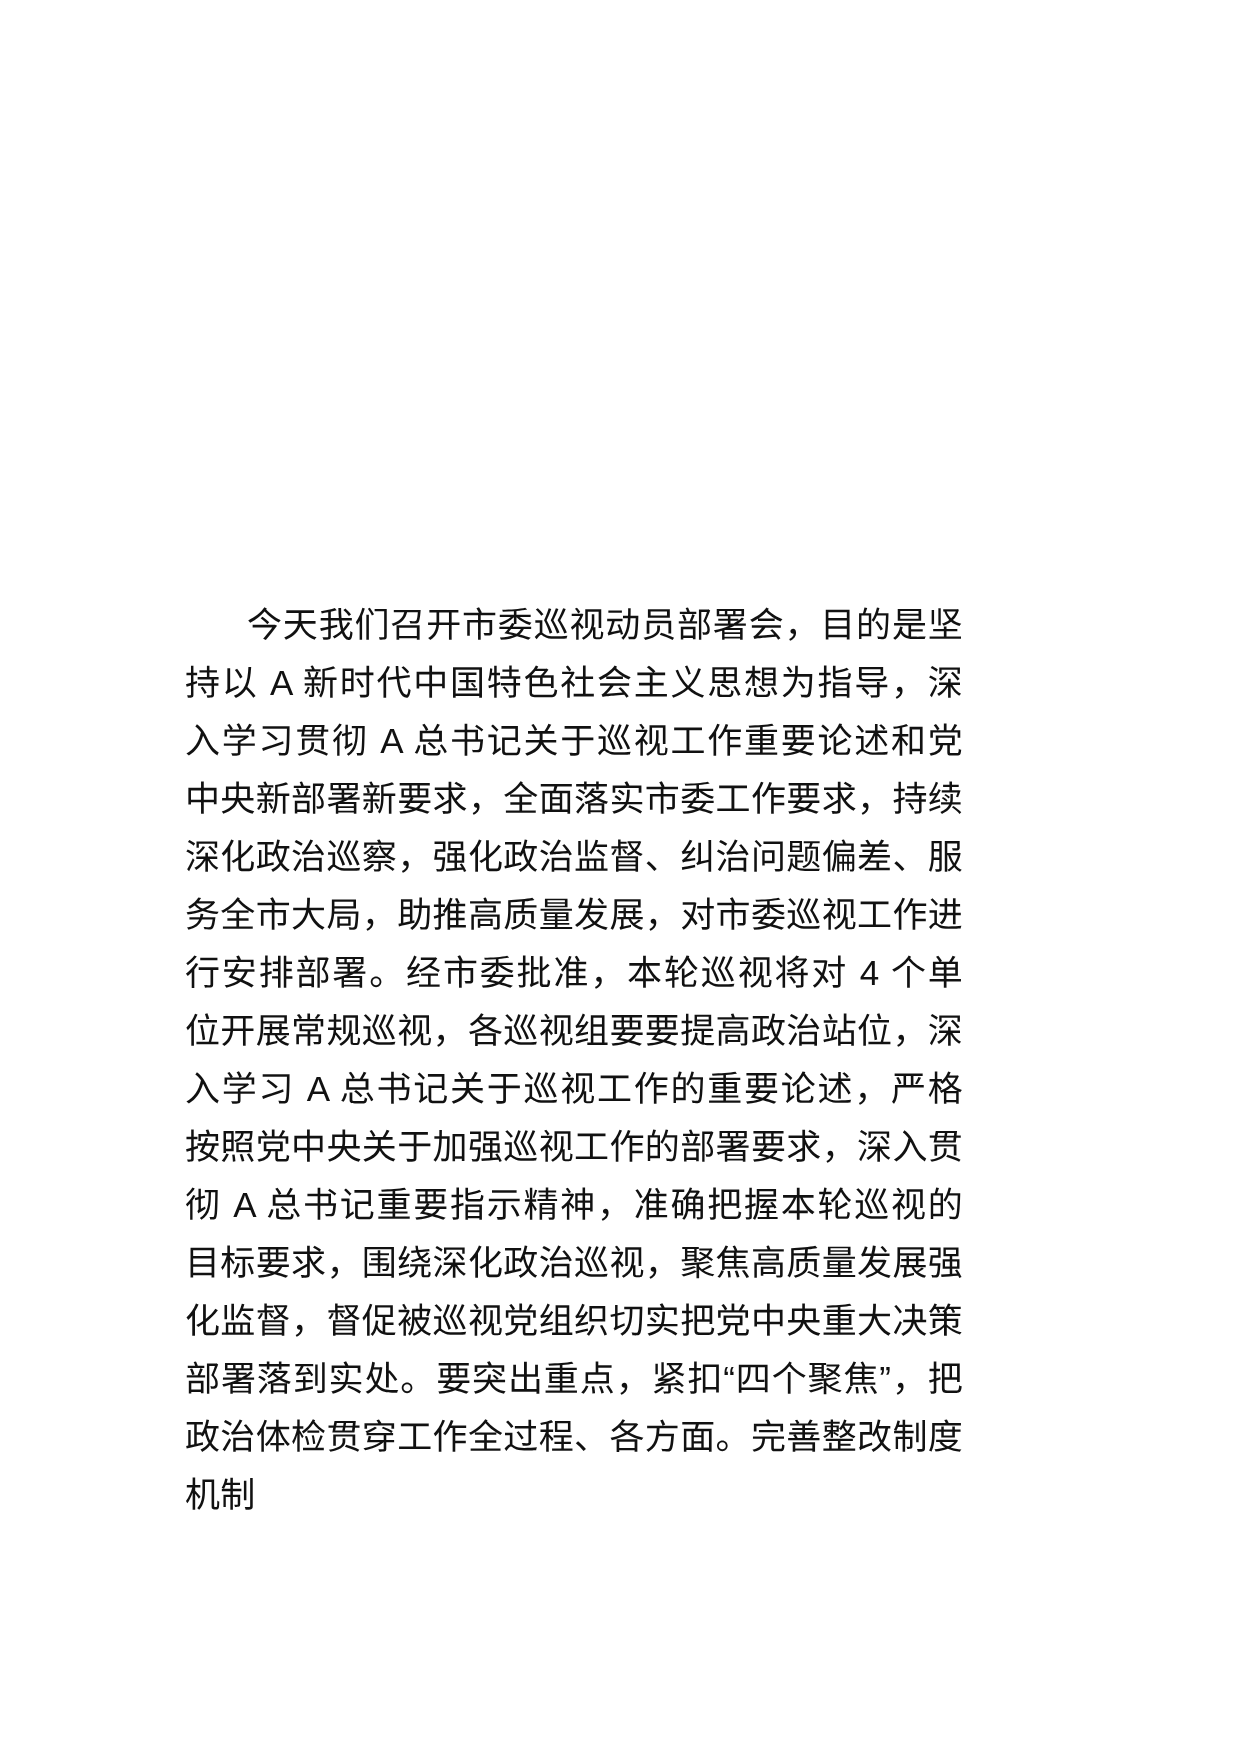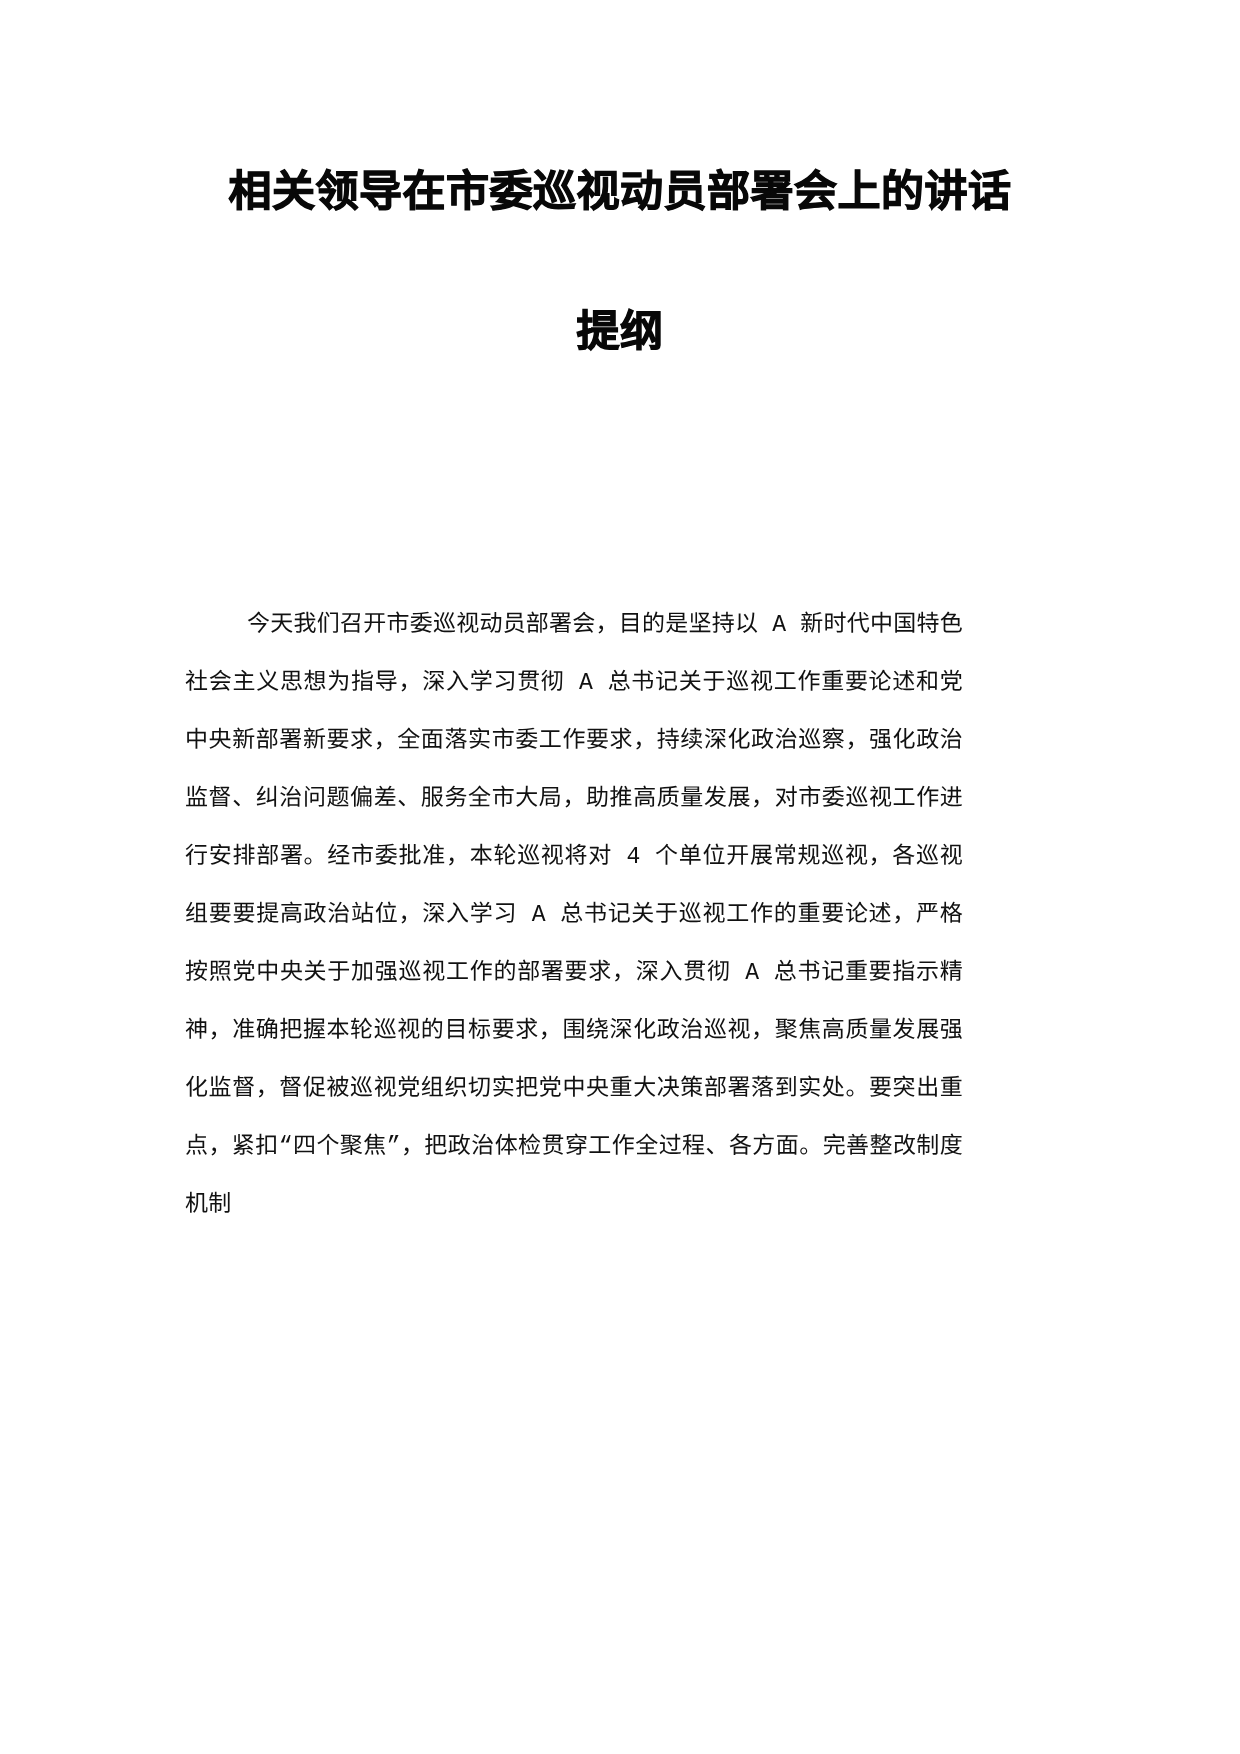--- a/index.html
+++ b/index.html
@@ -53,40 +53,37 @@
   .salutation {
     font-size: 31px;
     line-height: 1.0;
     letter-spacing: 0.3px;
     text-indent: 38px;
     color: #111111;
     margin: 0 0 54px 0;
   }
 
   .para {
-    font-size: 23px;
+    font-size: 35px;
     line-height: 58px;
     letter-spacing: 0.2px;
     color: #111111;
     margin: 0;
     text-align: justify;
     text-justify: inter-character;
     text-indent: 62px;
     word-break: break-all;
-    font-family: Liberation Mono, monospace;
   }
 </style>
 </head>
 <body>
 
 <div class="page">
 
   <div class="title-block">
-    <div class="doc-title-line">相关领导在市委巡视动员部署会上的讲话</div>
-    <div class="doc-title-line second">提纲</div>
   </div>
 
   <div class="body-block">
 
     <p class="para">今天我们召开市委巡视动员部署会，目的是坚持以 A 新时代中国特色社会主义思想为指导，深入学习贯彻 A 总书记关于巡视工作重要论述和党中央新部署新要求，全面落实市委工作要求，持续深化政治巡察，强化政治监督、纠治问题偏差、服务全市大局，助推高质量发展，对市委巡视工作进行安排部署。经市委批准，本轮巡视将对 4 个单位开展常规巡视，各巡视组要要提高政治站位，深入学习 A 总书记关于巡视工作的重要论述，严格按照党中央关于加强巡视工作的部署要求，深入贯彻 A 总书记重要指示精神，准确把握本轮巡视的目标要求，围绕深化政治巡视，聚焦高质量发展强化监督，督促被巡视党组织切实把党中央重大决策部署落到实处。要突出重点，紧扣“四个聚焦”，把政治体检贯穿工作全过程、各方面。完善整改制度机制</p>
   </div>
 
 </div>
 
 </body></html>

